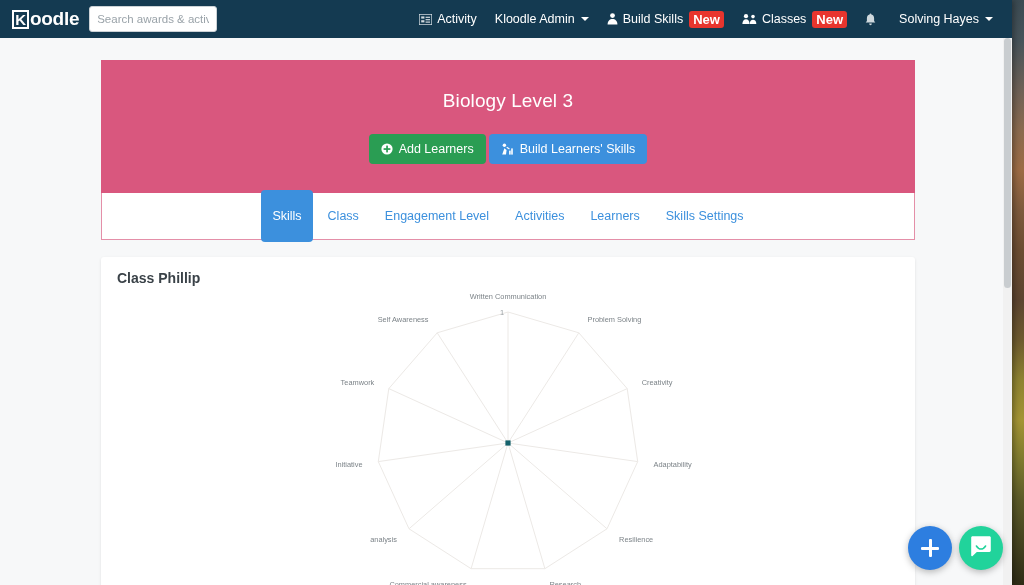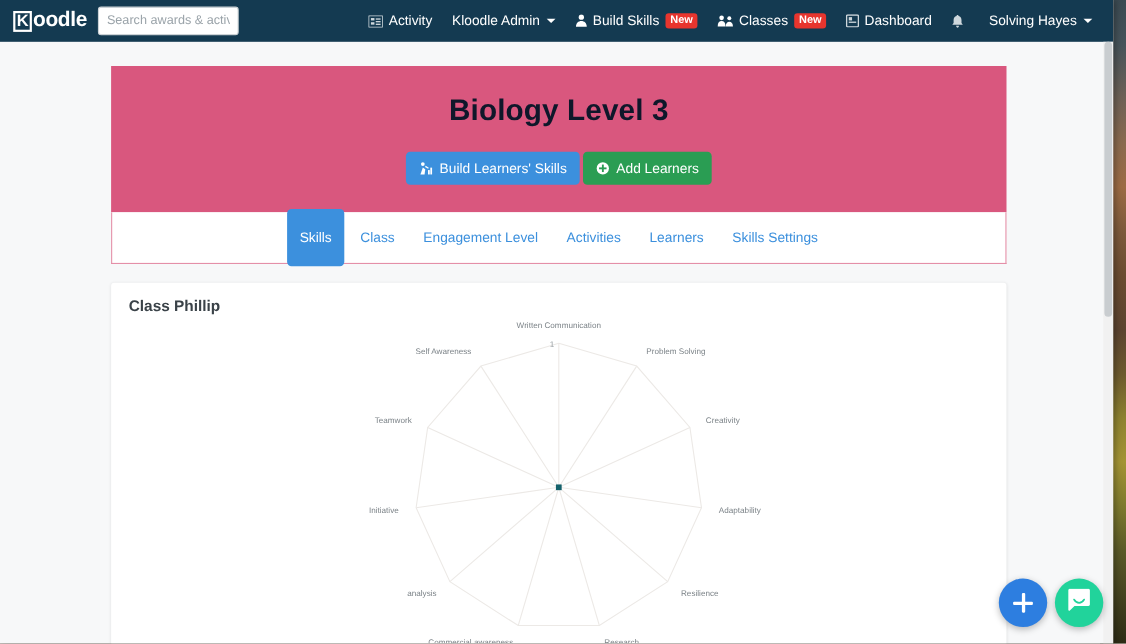--- a/index.html
+++ b/index.html
@@ -101,21 +101,21 @@
   .caret {
     width: 0; height: 0;
     border-left: 4px solid transparent;
     border-right: 4px solid transparent;
     border-top: 4.5px solid #ffffff;
     margin-left: 6px;
   }
   .badge-new {
     background: #e8352e;
     color: #ffffff;
-    font-size: 10px;
+    font-size: 13px;
     font-weight: bold;
     border-radius: 3px;
     padding: 2px 4px 2px 4px;
     margin-left: 6px;
     line-height: 1;
   }
 
   
   #page-scroll {
     position: absolute;
@@ -128,23 +128,23 @@
   
   #hero-banner {
     position: absolute;
     left: 101px; top: 22px;
     width: 814px; height: 133px;
     background: #d9577e;
     display: flex; flex-direction: column;
     align-items: center; justify-content: center;
   }
   #class-title {
-    color: #0f172a;
-    font-size: 27px;
-    font-weight: bold;
+    color: #ffffff;
+    font-size: 19px;
+    font-weight: normal;
     margin: 0 0 22px 0;
     letter-spacing: .1px;
   }
   .hero-buttons { display: flex; gap: 3px; }
   .btn {
     display: inline-flex; align-items: center;
     font-size: 12.5px; color: #ffffff;
     border-radius: 4px;
     padding: 8px 12px;
     cursor: pointer;
@@ -314,30 +314,20 @@
               <circle cx="11" cy="3.6" r="1.8" fill="#ffffff"></circle>
               <path d="M0.4 11 C0.4 7.8 1.9 6.2 4 6.2 C6.1 6.2 7.6 7.8 7.6 11 Z" fill="#ffffff"></path>
               <path d="M7.8 11 C7.8 8.2 9.1 6.8 11 6.8 C12.9 6.8 14.3 8.2 14.3 11 Z" fill="#ffffff"></path>
             </svg>
         </span>
         <span>Classes</span>
         <span class="badge-new">New</span>
       </a>
 
 
-      <a class="nav-item">
-        <span class="ico">
-          <svg width="12" height="12" viewBox="0 0 12 12">
-              <rect x="0.6" y="0.6" width="10.8" height="10.8" rx="1" fill="none" stroke="#cfd8dd" stroke-width="1.3"></rect>
-              <rect x="2.6" y="2.6" width="3" height="3" fill="#cfd8dd"></rect>
-              <rect x="2.6" y="6.6" width="6.8" height="1.2" fill="#cfd8dd"></rect>
-            </svg>
-        </span>
-        <span>Dashboard</span>
-      </a>
 
       <a class="nav-item">
         <span class="ico">
           <svg width="11" height="13" viewBox="0 0 11 13">
               <path d="M5.5 0.6 C6.1 0.6 6.4 1 6.4 1.5 C8.3 1.9 9.1 3.4 9.1 5.3 L9.1 8 L10.3 9.6 L0.7 9.6 L1.9 8 L1.9 5.3 C1.9 3.4 2.7 1.9 4.6 1.5 C4.6 1 4.9 0.6 5.5 0.6 Z" fill="#cfd8dd"></path>
               <path d="M4.2 10.5 L6.8 10.5 C6.8 11.5 6.2 12.2 5.5 12.2 C4.8 12.2 4.2 11.5 4.2 10.5 Z" fill="#cfd8dd"></path>
             </svg>
         </span>
         <span></span>
       </a>
@@ -348,43 +338,43 @@
       </a>
 
     </div>
   </div>
 
   <div id="page-scroll">
 
     <div id="hero-banner">
       <h1 id="class-title">Biology Level 3</h1>
       <div class="hero-buttons">
+
+        <button class="btn" id="btn-add-learners">
+          <span class="ico">
+            <svg width="12" height="12" viewBox="0 0 12 12">
+                <circle cx="6" cy="6" r="5.6" fill="#ffffff"></circle>
+                <rect x="5.2" y="2.6" width="1.7" height="6.8" fill="#2a9d53"></rect>
+                <rect x="2.6" y="5.2" width="6.8" height="1.7" fill="#2a9d53"></rect>
+              </svg>
+          </span>
+          <span>Add Learners</span>
+        </button>
 
         <button class="btn" id="btn-build-skills">
           <span class="ico">
             <svg width="13" height="12" viewBox="0 0 13 12">
                 <circle cx="3.4" cy="2.2" r="1.7" fill="#ffffff"></circle>
                 <path d="M1.2 11.6 L3.4 5.2 L5.6 6.9 L5.0 11.6 Z" fill="#ffffff"></path>
                 <path d="M5.7 4.3 L8.5 6.0" stroke="#ffffff" stroke-width="1.2"></path>
                 <rect x="8.1" y="7.6" width="1.6" height="4" fill="#ffffff"></rect>
                 <rect x="10.2" y="5.4" width="1.6" height="6.2" fill="#ffffff"></rect>
               </svg>
           </span>
           <span>Build Learners' Skills</span>
-        </button>
-
-        <button class="btn" id="btn-add-learners">
-          <span class="ico">
-            <svg width="12" height="12" viewBox="0 0 12 12">
-                <circle cx="6" cy="6" r="5.6" fill="#ffffff"></circle>
-                <rect x="5.2" y="2.6" width="1.7" height="6.8" fill="#2a9d53"></rect>
-                <rect x="2.6" y="5.2" width="6.8" height="1.7" fill="#2a9d53"></rect>
-              </svg>
-          </span>
-          <span>Add Learners</span>
         </button>
 
       </div>
     </div>
 
     <div id="tabs-card">
       <div class="tab active">Skills</div>
       <div class="tab">Class</div>
       <div class="tab">Engagement Level</div>
       <div class="tab">Activities</div>

